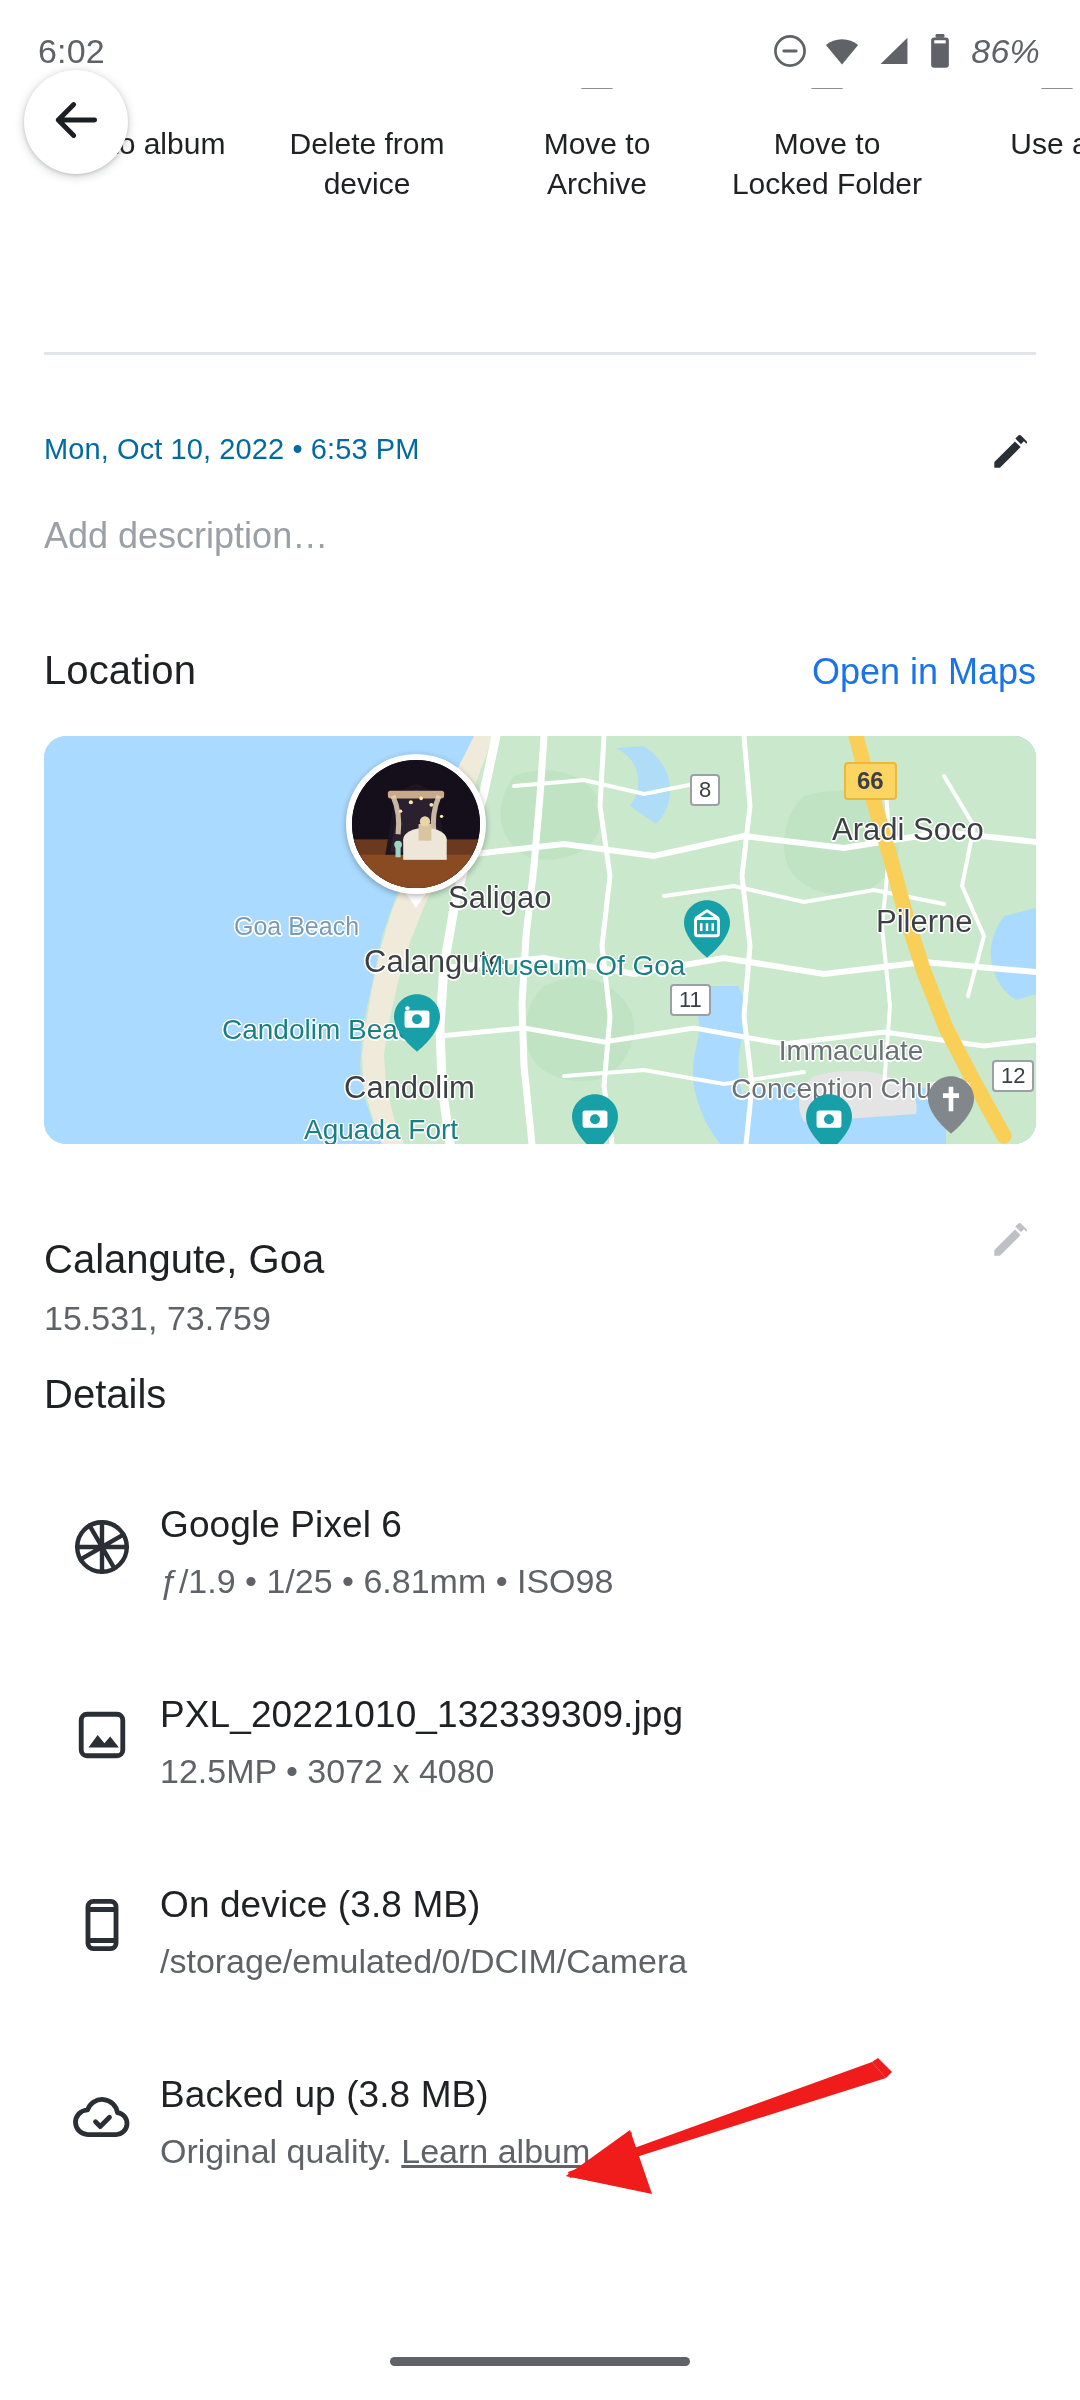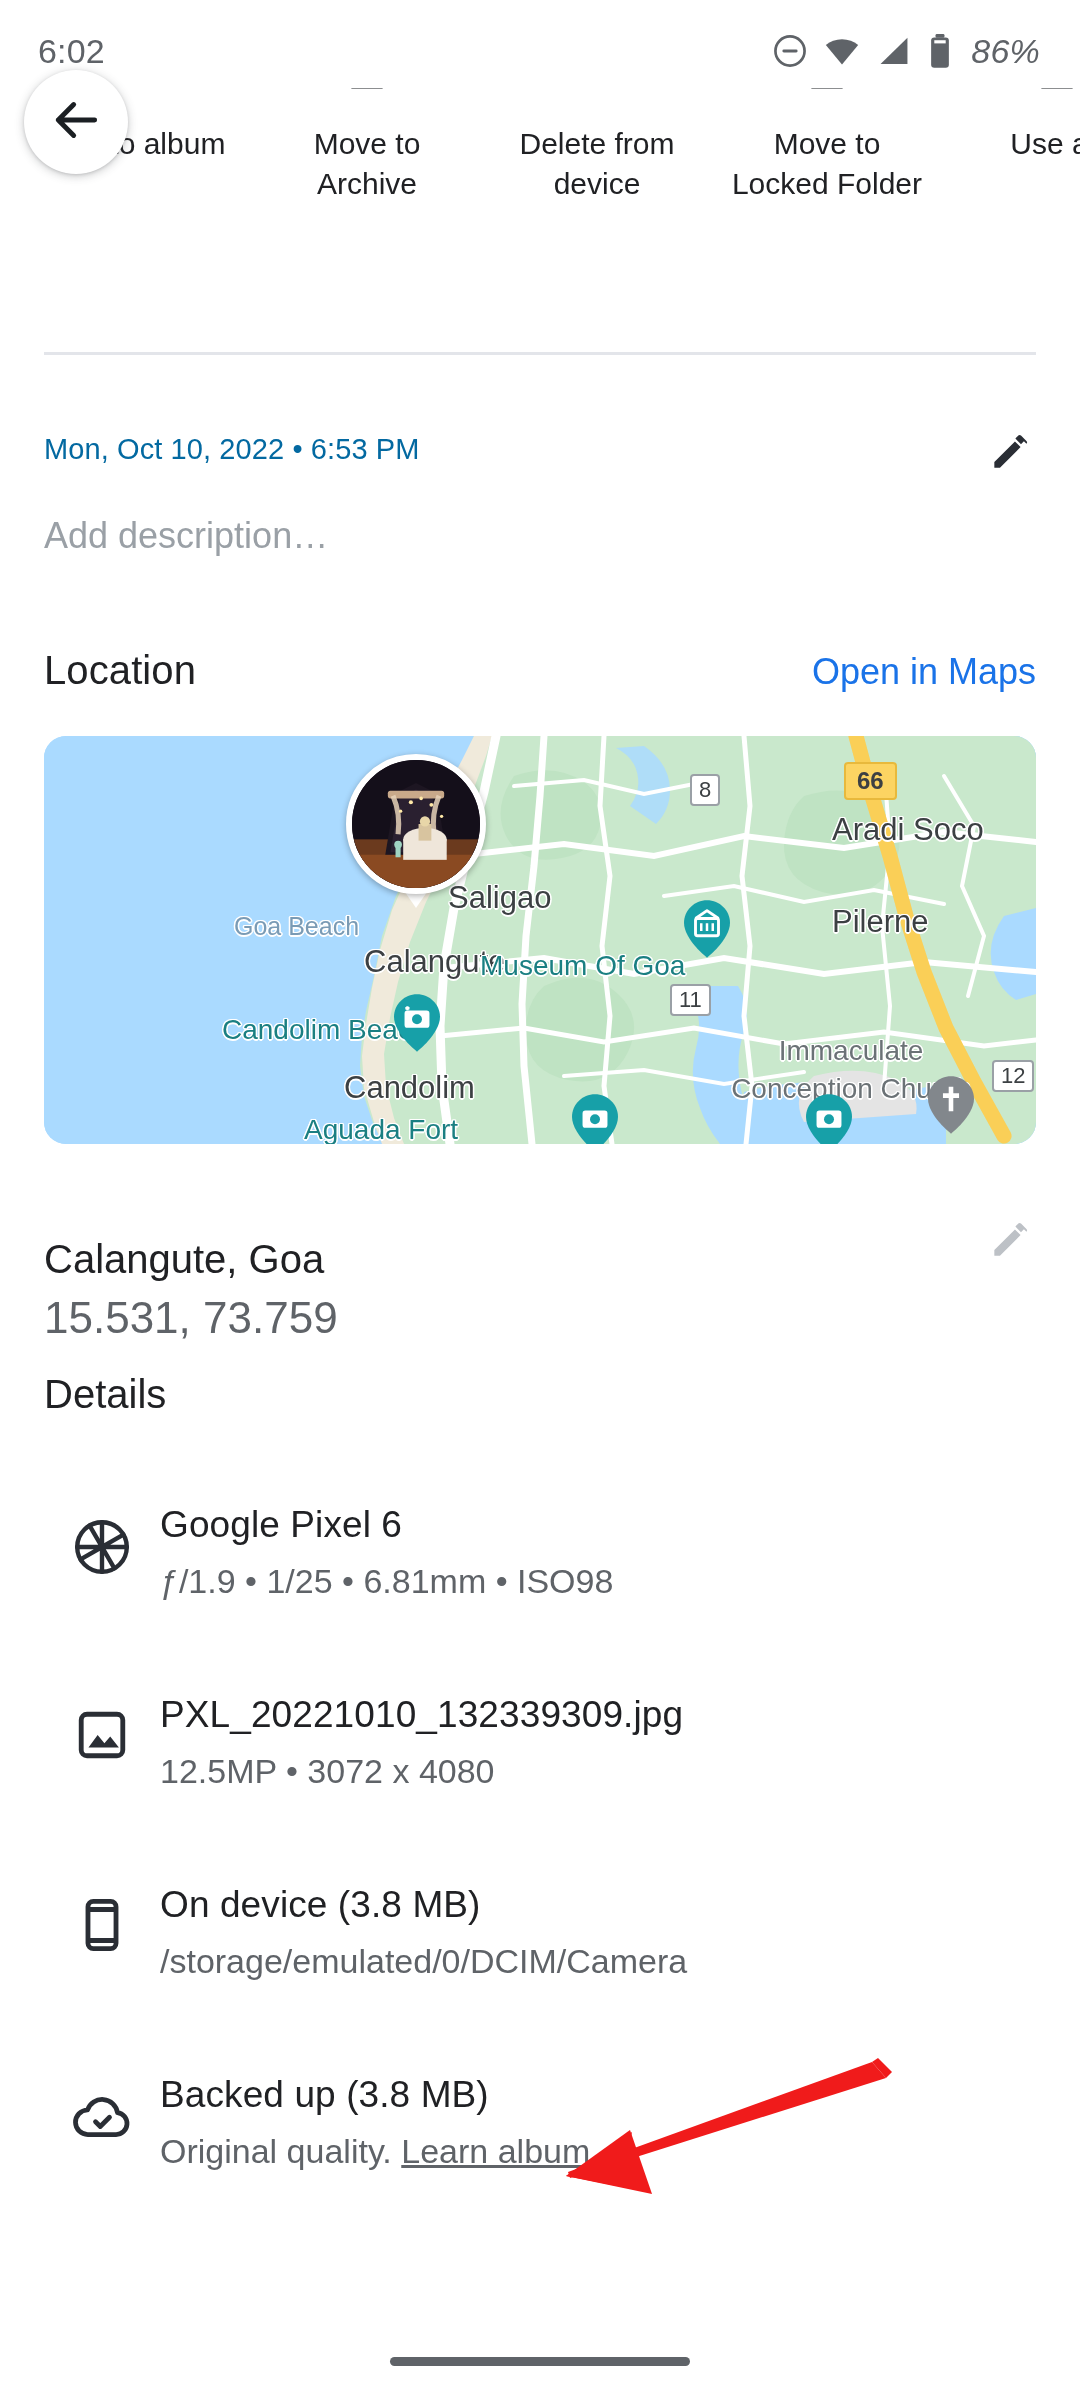--- a/index.html
+++ b/index.html
@@ -122,21 +122,21 @@
     border-top: 26px solid #fff;
   }
   .pm-img { position: absolute; inset: 0; }
 
   
   .place-row {
     position: absolute; left: 44px; top: 1186px; width: 992px;
     display: flex; align-items: flex-start; justify-content: space-between;
   }
   .place-name { font-size: 40px; color: #202124; line-height: 52px; margin-top: 47px; }
-  .place-coords { font-size: 44px; color: #5f6368; line-height: 46px; margin-top: 10px; }
+  .place-coords { font-size: 34px; color: #5f6368; line-height: 46px; margin-top: 10px; }
 
   
   .details-title { position: absolute; left: 44px; top: 1372px; font-size: 40px; color: #202124; }
   .detail-row {
     position: absolute; left: 44px; width: 992px;
     display: flex; align-items: flex-start;
   }
   .detail-icon {
     width: 116px; flex: 0 0 116px; display: flex; justify-content: center;
     padding-top: 16px;
@@ -198,37 +198,37 @@
           <svg width="58" height="58" viewBox="0 0 24 24">
             <path d="M12 4v10m0 0 4-4m-4 4-4-4" fill="none" stroke="#1b1f23" stroke-width="2.2" stroke-linecap="round" stroke-linejoin="round"></path>
           </svg>
         </span>
         <span class="action-label">Add to album</span>
       </div>
 
       <div class="action-item">
         <span class="ai-icon">
           <svg width="58" height="58" viewBox="0 0 24 24">
+            <rect x="3.2" y="6.6" width="12.6" height="10.8" rx="2" fill="#1b1f23"></rect>
+            <path d="M15.6 8.4 21.4 12l-5.8 3.6z" fill="#1b1f23"></path>
+            <rect x="5" y="11" width="9" height="2" fill="#ffffff"></rect>
+          </svg>
+        </span>
+        <span class="action-label">Delete from device</span>
+      </div>
+
+      <div class="action-item">
+        <span class="ai-icon">
+          <svg width="58" height="58" viewBox="0 0 24 24">
             <rect x="3" y="3.4" width="18" height="4" rx="1.2" fill="#1b1f23"></rect>
             <path d="M4.4 8.6v9.2a2 2 0 0 0 2 2h11.2a2 2 0 0 0 2-2V8.6" fill="none" stroke="#1b1f23" stroke-width="2.2" stroke-linejoin="round"></path>
             <path d="M9.4 12.2 12 14.8l2.6-2.6" fill="none" stroke="#1b1f23" stroke-width="2.2" stroke-linecap="round" stroke-linejoin="round"></path>
           </svg>
         </span>
         <span class="action-label">Move to Archive</span>
-      </div>
-
-      <div class="action-item">
-        <span class="ai-icon">
-          <svg width="58" height="58" viewBox="0 0 24 24">
-            <rect x="3.2" y="6.6" width="12.6" height="10.8" rx="2" fill="#1b1f23"></rect>
-            <path d="M15.6 8.4 21.4 12l-5.8 3.6z" fill="#1b1f23"></path>
-            <rect x="5" y="11" width="9" height="2" fill="#ffffff"></rect>
-          </svg>
-        </span>
-        <span class="action-label">Delete from device</span>
       </div>
 
       <div class="action-item">
         <span class="ai-icon">
           <svg width="58" height="58" viewBox="0 0 24 24">
             <rect x="3" y="3.4" width="18" height="4" rx="1.2" fill="#1b1f23"></rect>
             <path d="M4.4 8.6v9.2a2 2 0 0 0 2 2h11.2a2 2 0 0 0 2-2V8.6" fill="none" stroke="#1b1f23" stroke-width="2.2" stroke-linejoin="round"></path>
             <circle cx="12" cy="13.4" r="1.6" fill="#1b1f23"></circle>
           </svg>
         </span>
@@ -310,21 +310,21 @@
 
       <path d="M812 0 L828 60 L846 120 L862 180 L880 236 L902 292 L930 346 L960 400" stroke="#fcd462" stroke-width="15" fill="none" stroke-linecap="round"></path>
       <path d="M812 0 L828 60 L846 120 L862 180 L880 236 L902 292 L930 346 L960 400" stroke="#f6c744" stroke-width="15" fill="none" stroke-linecap="round" opacity=".35"></path>
     </svg>
 
     <div class="map-label lbl-water" style="left:190px; top:176px;">Goa Beach</div>
     <div class="map-label lbl-place-lg" style="left:404px; top:144px;">Saligao</div>
     <div class="map-label lbl-place-lg" style="left:320px; top:208px;">Calangute</div>
     <div class="map-label lbl-place-lg" style="left:788px; top:76px;">Aradi Soco</div>
     <div class="map-label lbl-poi" style="left:436px; top:214px;">Museum Of Goa</div>
-    <div class="map-label lbl-place-lg" style="left:788px; top:168px;">Pilerne</div>
+    <div class="map-label lbl-place-lg" style="left:832px; top:168px;">Pilerne</div>
     <div class="map-label lbl-beach" style="left:178px; top:278px;">Candolim Beach</div>
     <div class="map-label lbl-place-lg" style="left:300px; top:334px;">Candolim</div>
     <div class="map-label lbl-grey" style="left:682px; top:296px; width:250px; white-space:normal; text-align:center; line-height:38px;">Immaculate Conception Church</div>
     <div class="map-label lbl-poi" style="left:260px; top:378px;">Aguada Fort</div>
 
     <div class="shield" style="left:646px; top:38px;">8</div>
     <div class="shield" style="left:626px; top:248px;">11</div>
     <div class="shield" style="left:948px; top:324px;">12</div>
     <div class="shield-hw" style="left:800px; top:26px;">66</div>
 

